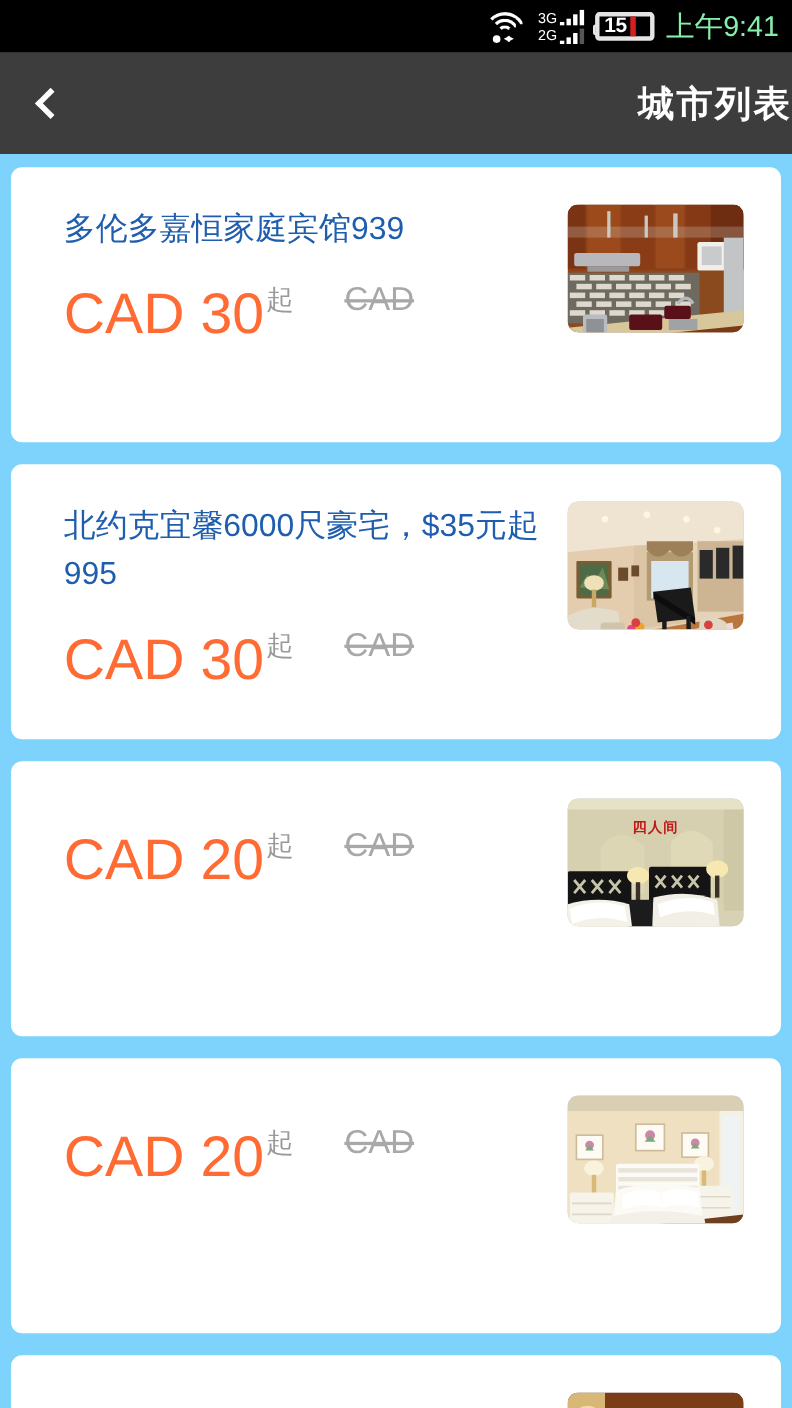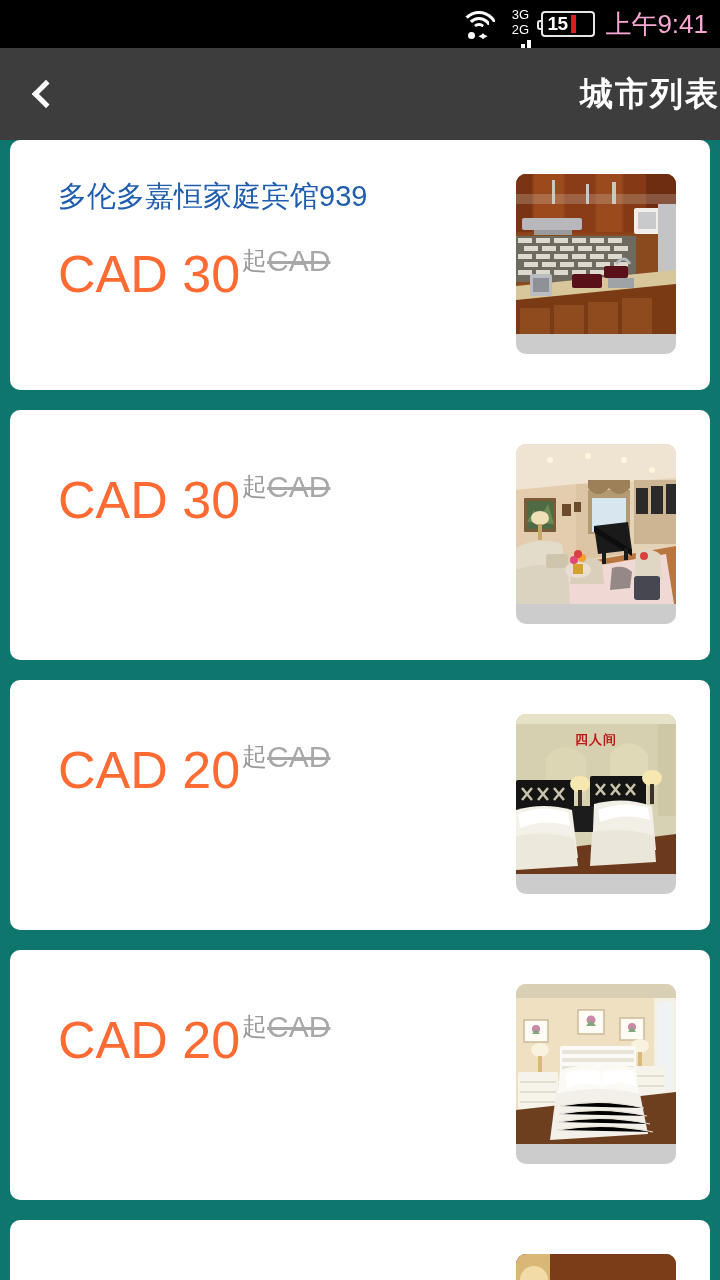--- a/index.html
+++ b/index.html
@@ -32,48 +32,48 @@
   .wifi-icon .a3{ width:14px; height:7px;  top:15px; }
   .wifi-icon .dot{
     position:absolute; left:9px; bottom:1px;
     width:7px; height:7px; background:#fff; border-radius:50%;
   }
   .wifi-icon .updown{
     position:absolute; left:19px; bottom:0px;
     color:#fff; font-size:11px; line-height:9px; letter-spacing:-2px;
   }
 
-  .sim-block{ display:flex; align-items:center; gap:3px; height:34px;flex-direction:column; }
+  .sim-block{ display:flex; align-items:center; gap:3px; height:34px; }
   .sim-labels{
     display:flex; flex-direction:column; justify-content:center;
     color:#fff; font-size:13px; line-height:15px; font-weight:400;
   }
   .bars-group{ display:flex; flex-direction:column; gap:3px; height:34px; justify-content:center;}
   .bars{ display:flex; align-items:flex-end; gap:2px; height:14px; }
   .bars i{ display:block; width:4px; background:#fff; }
   .bars i.s0{ height:3px; }
   .bars i.s1{ height:6px; }
   .bars i.s2{ height:10px; }
   .bars i.s3{ height:14px; }
   .bars i.off{ background:#555; }
 
   .battery{
     display:flex; align-items:center; gap:0;
-    border:2px solid #e5e5e5; border-radius:4px;
+    border:4px solid #e5e5e5; border-radius:4px;
     height:26px; padding:0 2px 0 4px; position:relative; min-width:54px;
   }
   .battery .nub{
     position:absolute; left:-6px; top:7px; width:4px; height:10px;
     background:transparent; border:2px solid #e8e8e8; border-right:none;
     border-radius:3px 0 0 3px;
   }
   .battery .lvl{ color:#fff; font-size:19px; font-weight:bold; line-height:22px; letter-spacing:-0.5px; }
   .battery .redbar{ width:5px; height:18px; background:#d81e1e; margin-left:3px; }
 
-  .clock{ color:#f9a8d4; font-size:26px; font-weight:400; letter-spacing:0px; white-space:nowrap; }
+  .clock{ color:#86efac; font-size:26px; font-weight:400; letter-spacing:0px; white-space:nowrap; }
 
   
   .title-bar{
     position:relative; height:92px; width:720px;
     background:#3d3d3d;
     display:flex; align-items:center; justify-content:flex-end;
   }
   .back-button{
     position:absolute; left:0; top:0; height:92px; width:92px;
     display:flex; align-items:center; justify-content:center;
@@ -84,22 +84,22 @@
     border-left:5px solid #fff; border-bottom:5px solid #fff;
     transform:rotate(45deg);
   }
   .page-title{
     color:#fff; font-size:33px; font-weight:bold; letter-spacing:2px;
   }
 
   
   .list{
     width:720px; height:1140px;
-    background:#0f766e;
-    padding:0 10px 0 10px;
+    background:#7dd3fc;
+    padding:12px 10px 0 10px;
     overflow:hidden;
   }
   .card{
     background:#fff;
     border-radius:10px;
     margin-bottom:20px;
     padding:34px 34px 34px 48px;
     display:flex; align-items:flex-start; justify-content:space-between;
     min-height:250px;
   }
@@ -122,25 +122,26 @@
     white-space:nowrap;
   }
   .price-unit{
     color:#9a9a9a;
     font-size:25px;
     margin-left:2px;
   }
   .price-old{
     color:#a8a8a8;
     font-size:30px;
+    margin-left:46px;
     text-decoration:line-through;
     white-space:nowrap;
   }
   .thumb{
-    width:160px; height:180px;
+    width:160px; height:116px;
     border-radius:10px;
     flex:0 0 160px;
     overflow:hidden;
     position:relative;
     background:#ccc;
   }
   .thumb svg{ display:block; width:160px; height:160px; }
 </style>
 </head>
 <body>
@@ -270,20 +271,21 @@
         <rect x="56" y="100" width="30" height="14" rx="2" fill="#5a1018"></rect>
         <rect x="88" y="92" width="24" height="12" rx="2" fill="#5a1018"></rect>
         <rect x="92" y="104" width="26" height="10" fill="#9fa3a6"></rect>
         <path d="M100 90 q8 -10 14 0" stroke="#b5b8bb" stroke-width="3" fill="none"></path>
       </svg>
     </div>
   </div>
 
   <div class="card">
     <div class="card-body">
+      <div class="card-title">北约克宜馨6000尺豪宅，$35元起995</div>
       <div class="price-row">
         <span class="price-main">CAD 30</span>
         <span class="price-unit">起</span>
         <span class="price-old">CAD</span>
       </div>
     </div>
     <div class="thumb">
       <svg viewBox="0 0 160 160" xmlns="http://www.w3.org/2000/svg">
         <rect width="160" height="160" fill="#e5d3b8"></rect>
         <path d="M0 0 L160 0 L160 34 L0 46 Z" fill="#efe3d2"></path>

